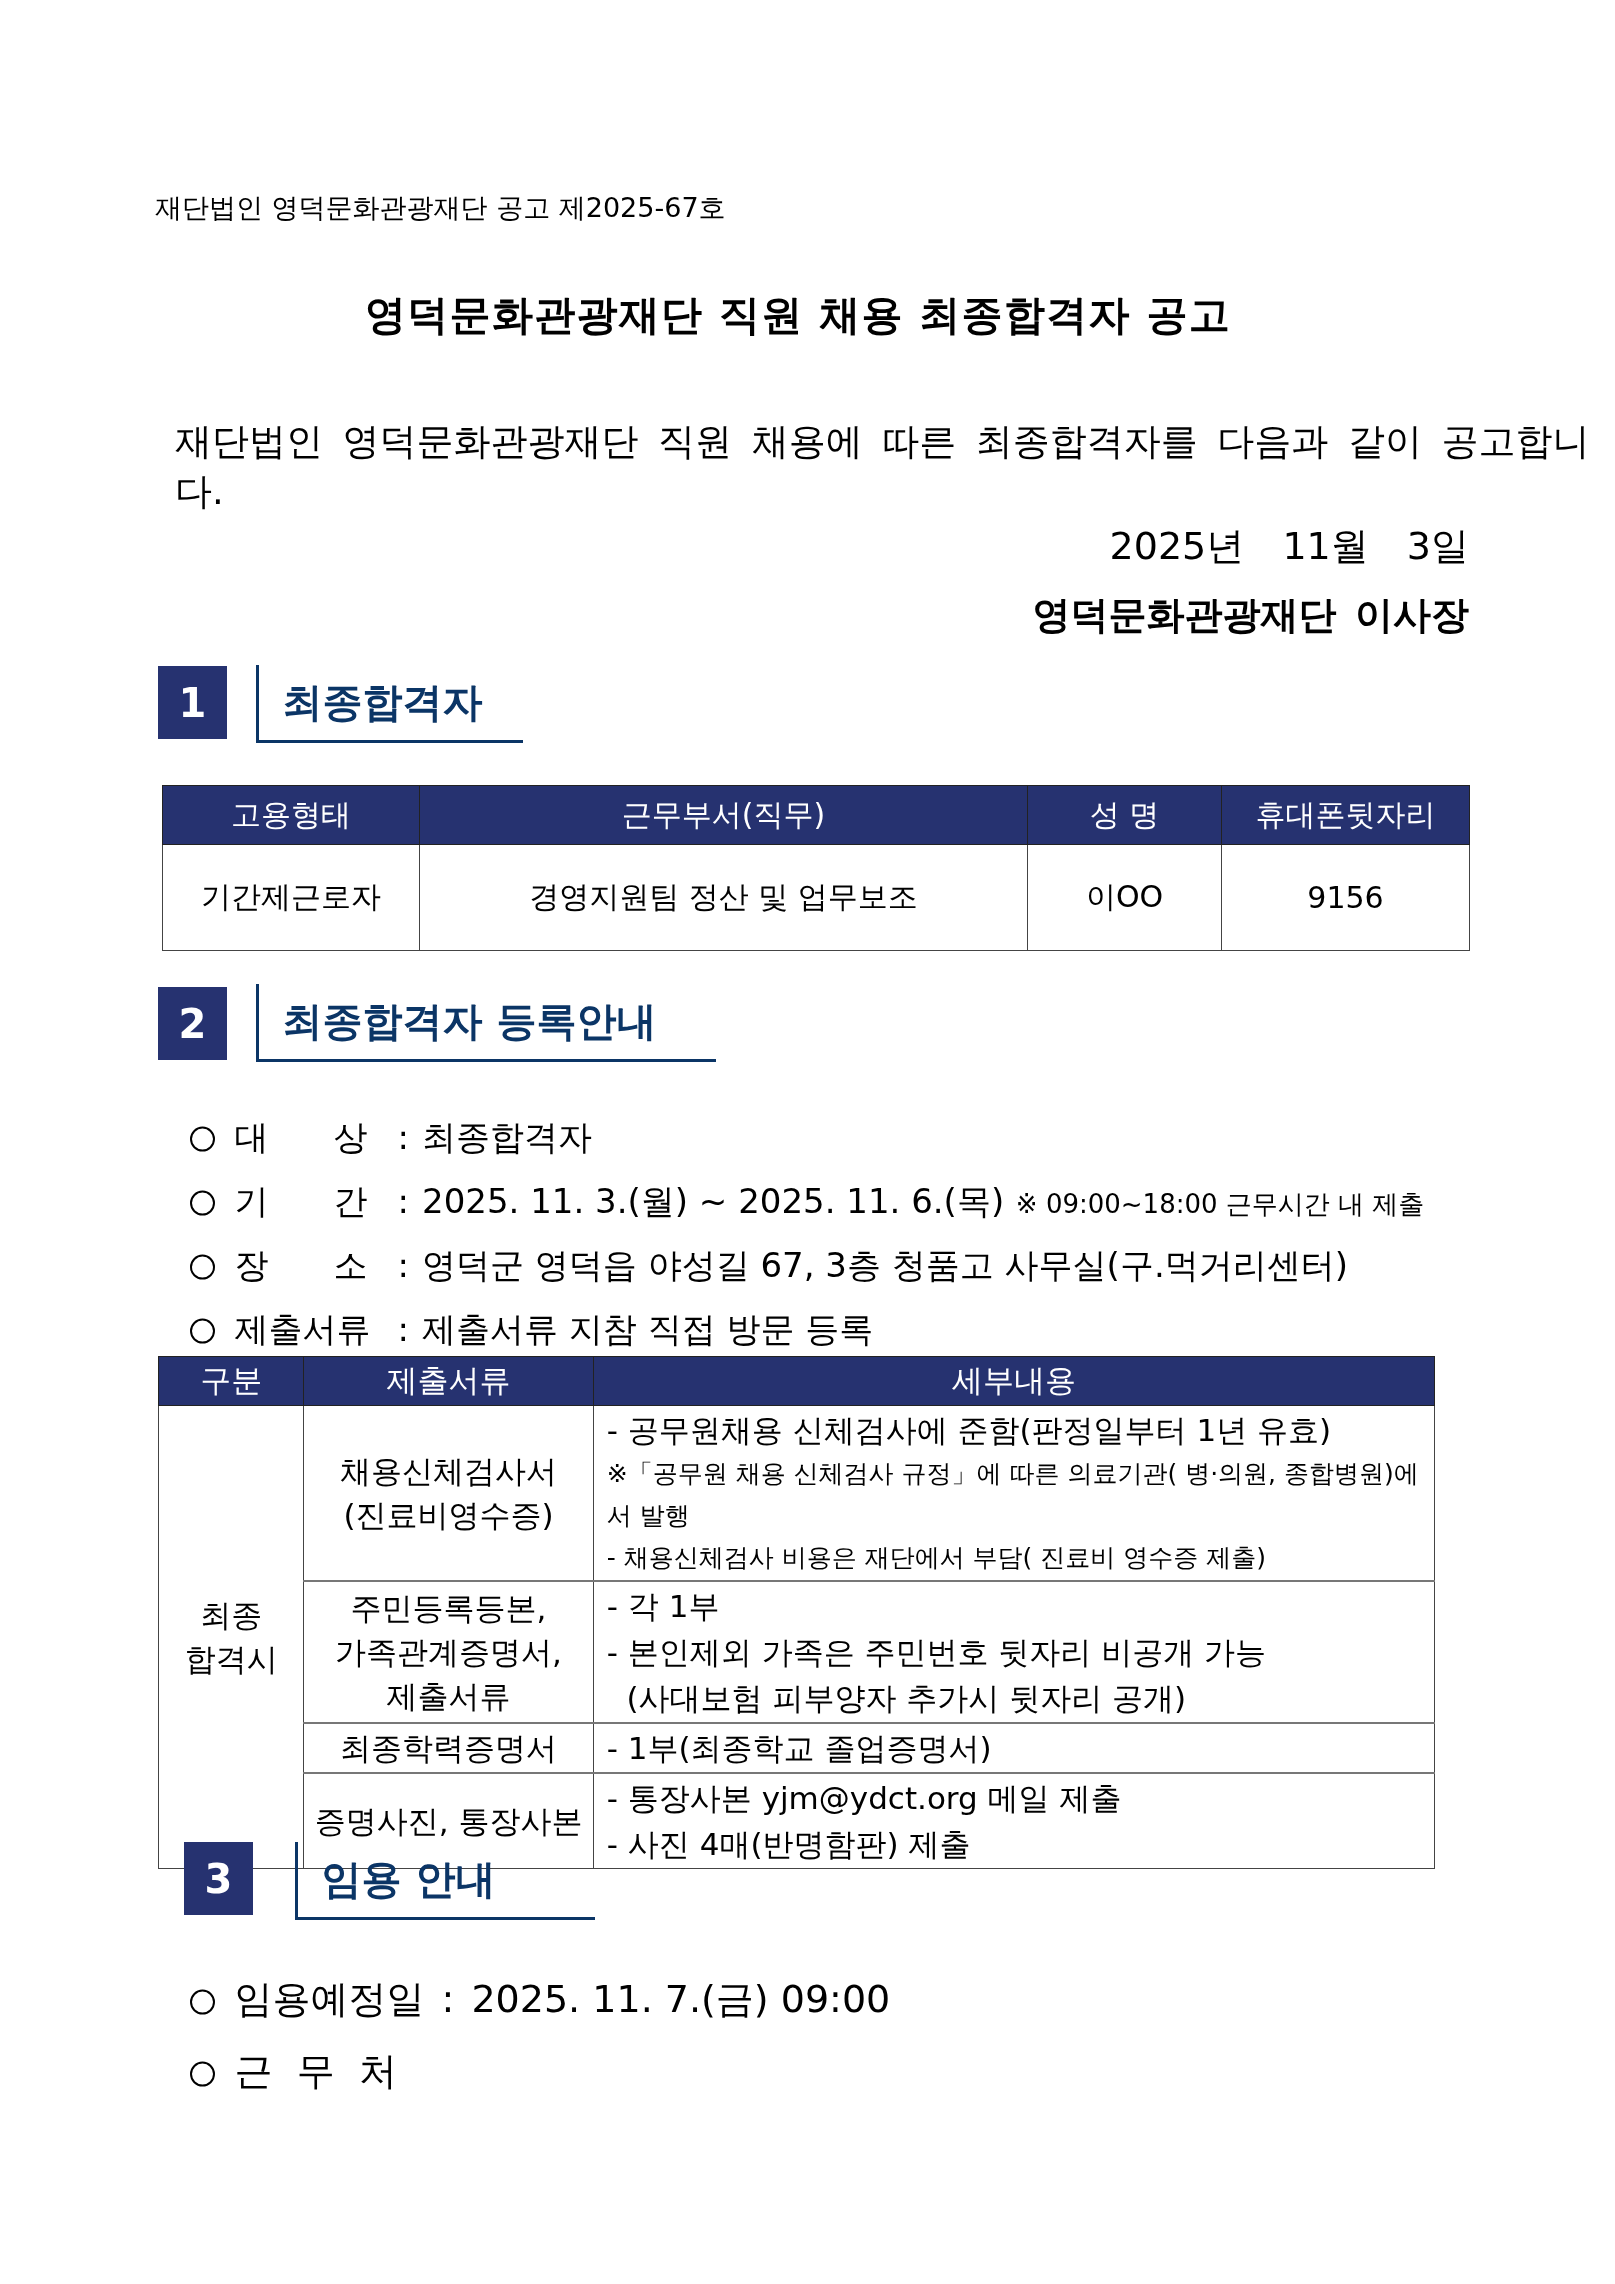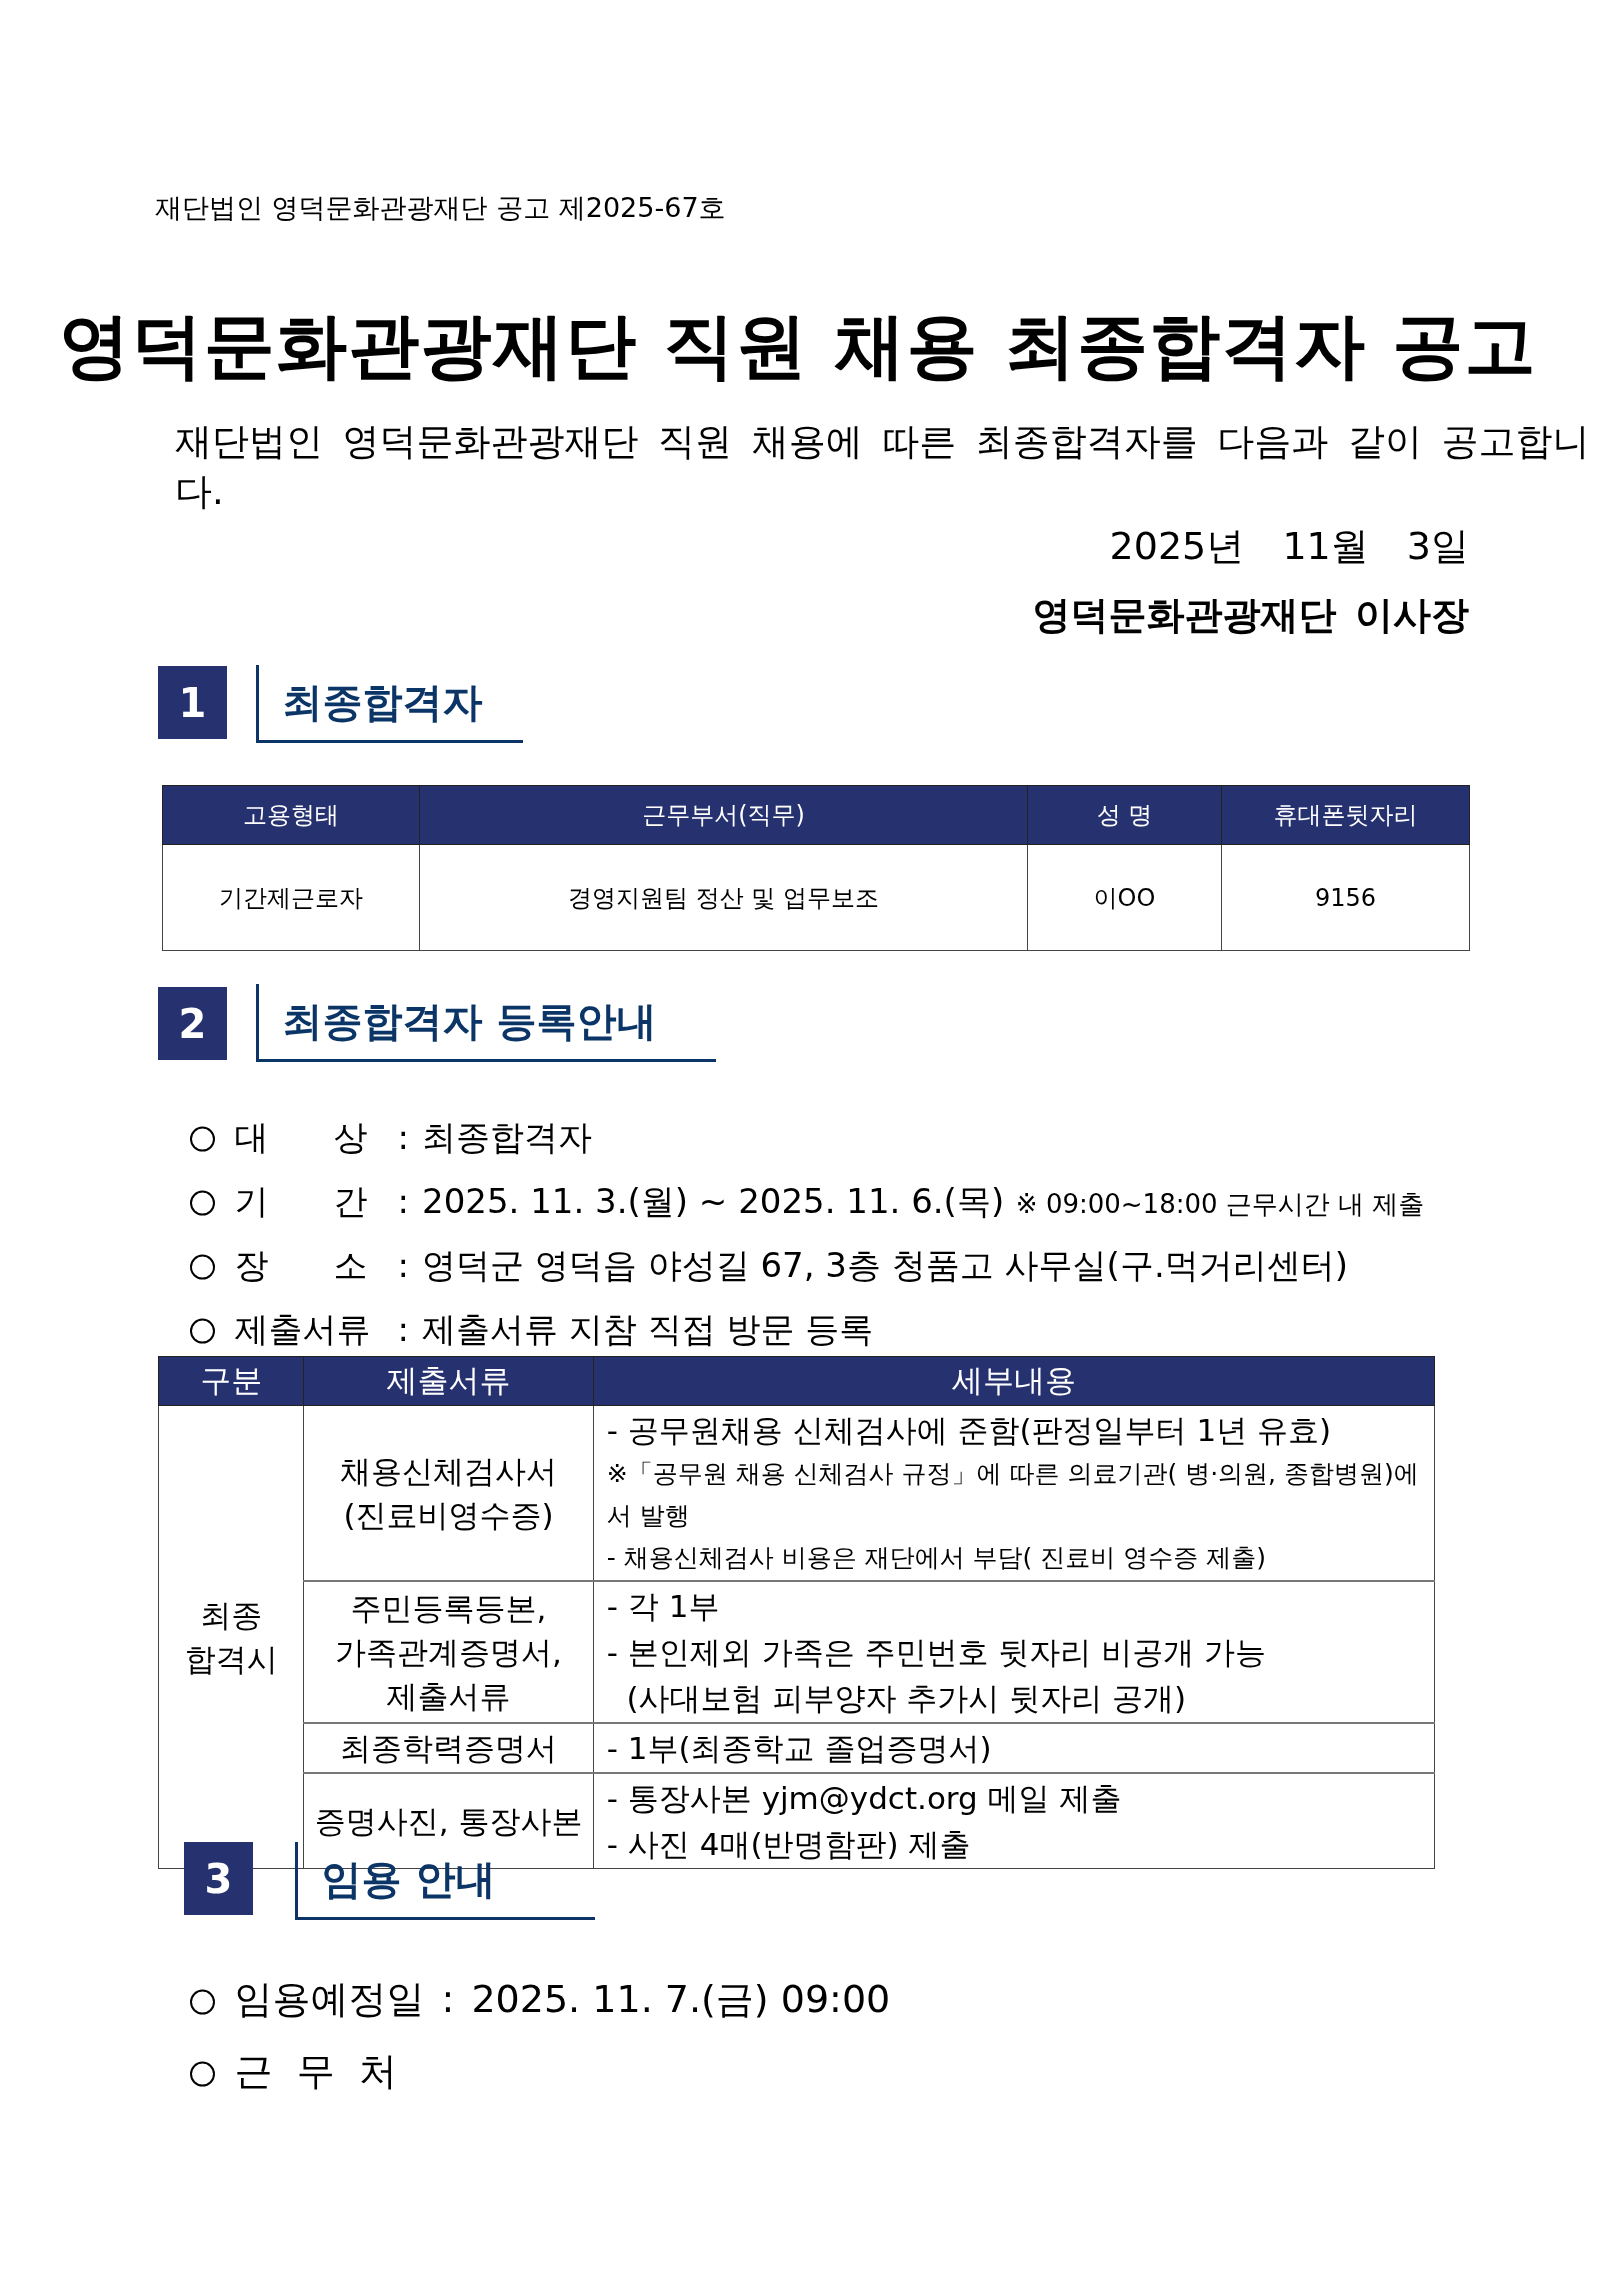--- a/index.html
+++ b/index.html
@@ -1,34 +1,34 @@
 <!DOCTYPE html>
 <html style="font-size:10.4px"><head>
 <meta charset="utf-8">
 <style>
   html, body { margin: 0; padding: 0; background: #ffffff; }
   body { width: 1616px; height: 2284px; position: relative; overflow: hidden;
          font-family: "DejaVu Sans", "Liberation Sans", sans-serif; color: #000; }
   .abs { position: absolute; }
   .notice-no { left: 155px; top: 190px; font-size: 27px; }
-  .title { left: 0; width: 1596px; top: 299px; text-align: center; font-size: 71px; font-weight: bold; letter-spacing: 1.3px; }
+  .title { left: 0; width: 1596px; top: 288px; text-align: center; font-size: 41px; font-weight: bold; letter-spacing: 1.3px; }
   .intro { left: 175px; top: 417px; font-size: 37px; word-spacing: 7.8px; }
   .date { right: 147px; top: 521px; font-size: 38px; word-spacing: 26px; }
   .signer { right: 147px; top: 590px; font-size: 38px; font-weight: bold; word-spacing: 5.2px; }
 
   .sec-box { width: 69px; height: 73px; background: #263270; color: #fff; font-size: 40px; font-weight: bold;
              display: flex; align-items: center; justify-content: center; }
   .sec-head { border-left: 3.3px solid #0b3566; border-bottom: 3.3px solid #0b3566; color: #0b3566;
               font-size: 40px; font-weight: bold; padding-left: 23.5px; box-sizing: border-box; display: flex; align-items: center; }
 
   table { border-collapse: collapse; position: absolute; }
   th { background: #263270; color: #fff; font-weight: normal; border: 1.3px solid #222; }
   td { border: 1.3px solid #444; text-align: center; vertical-align: middle; }
 
-  .t1 { left: 162px; top: 785px; width: 1308px; font-size: 24px; }
+  .t1 { left: 162px; top: 785px; width: 1308px; font-size: 30px; }
   .t1 th { height: 56px; }
   .t1 td { height: 103px; }
 
   .bullets { left: 190px; font-size: 34px; }
   .bullet-row { position: absolute; left: 0; white-space: nowrap; display: flex; align-items: baseline; margin-top: 25px; }
   .circ { display: inline-block; width: 25px; height: 25px; border: 2px solid #000; border-radius: 50%; margin-right: 19.6px; transform: translateY(2.6px); box-sizing: border-box; }
   .lbl { display: inline-block; }
   .small { font-size: 26px; }
 
   .t2 { left: 158px; top: 1356px; width: 1277px; font-size: 31px; }

